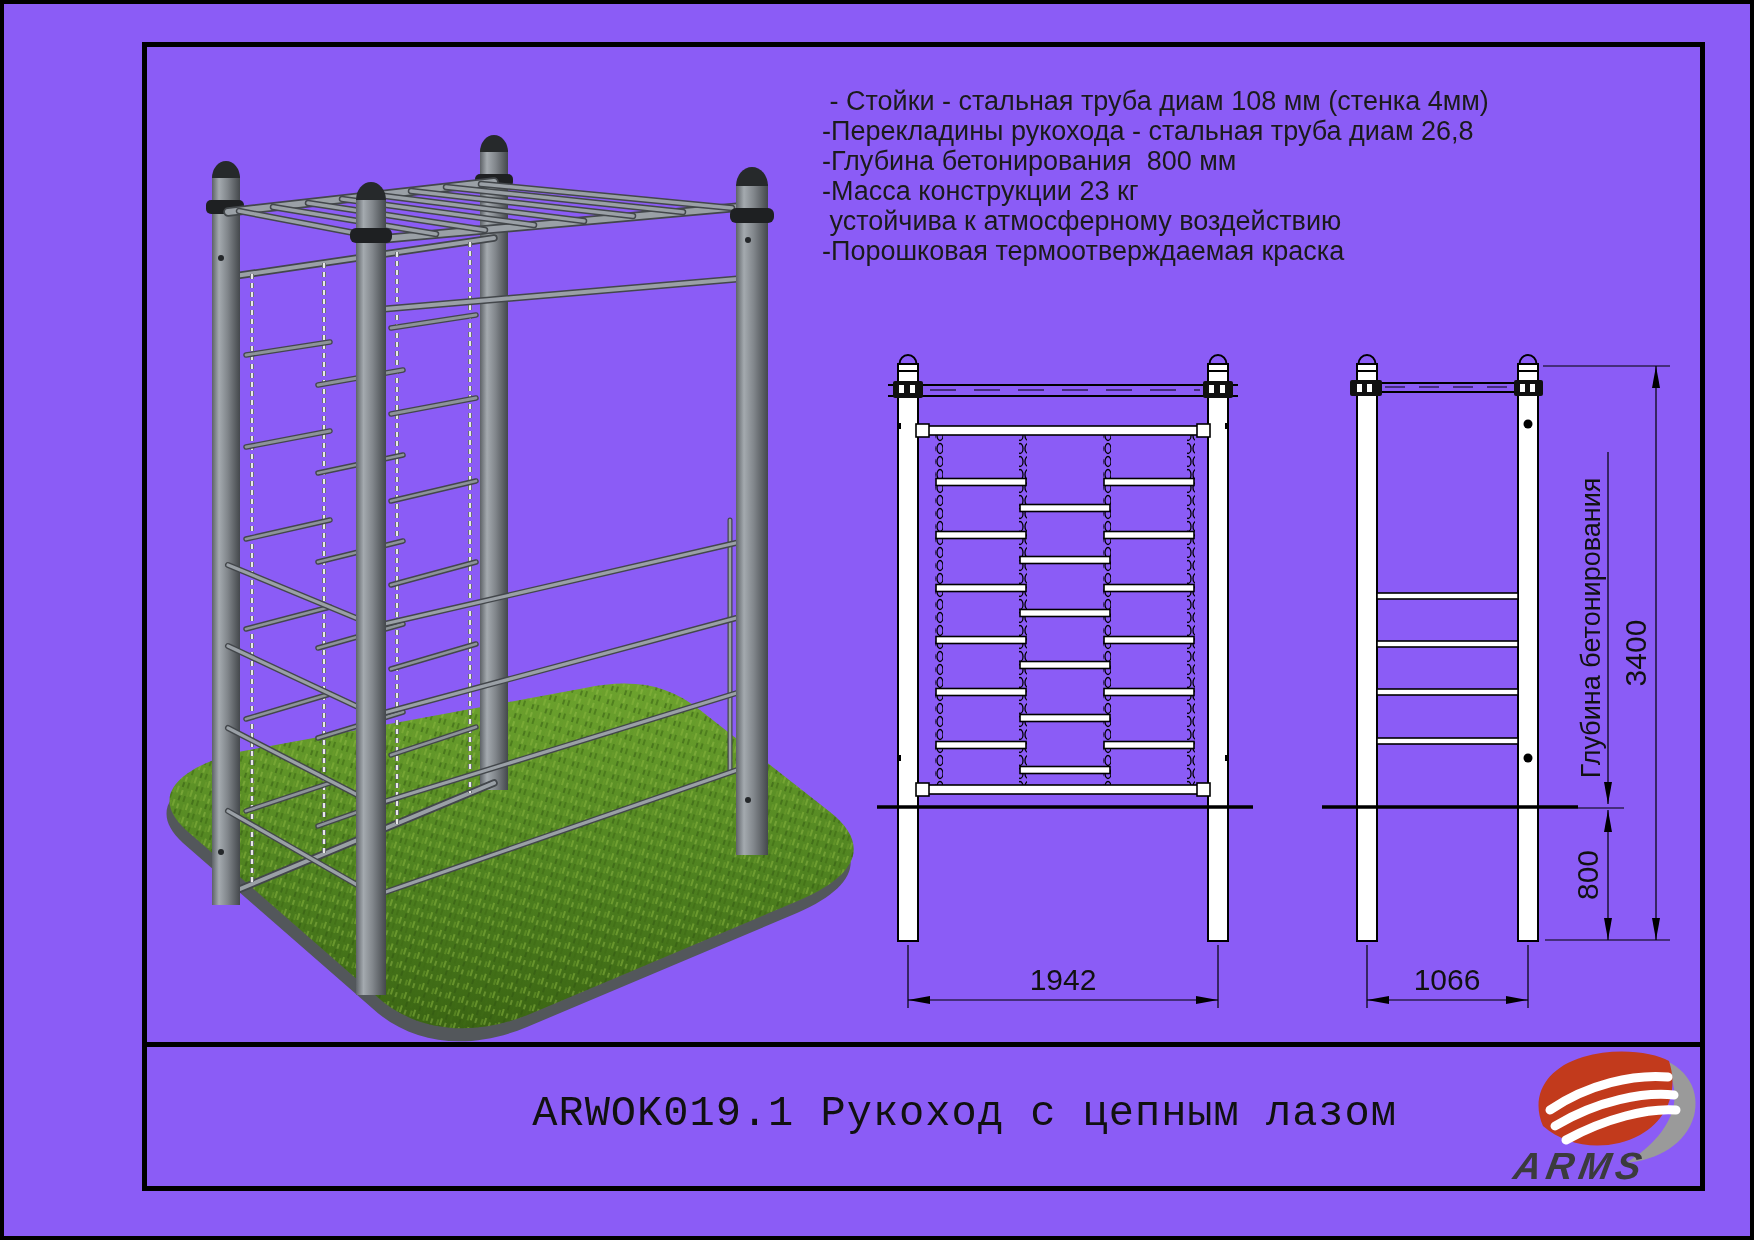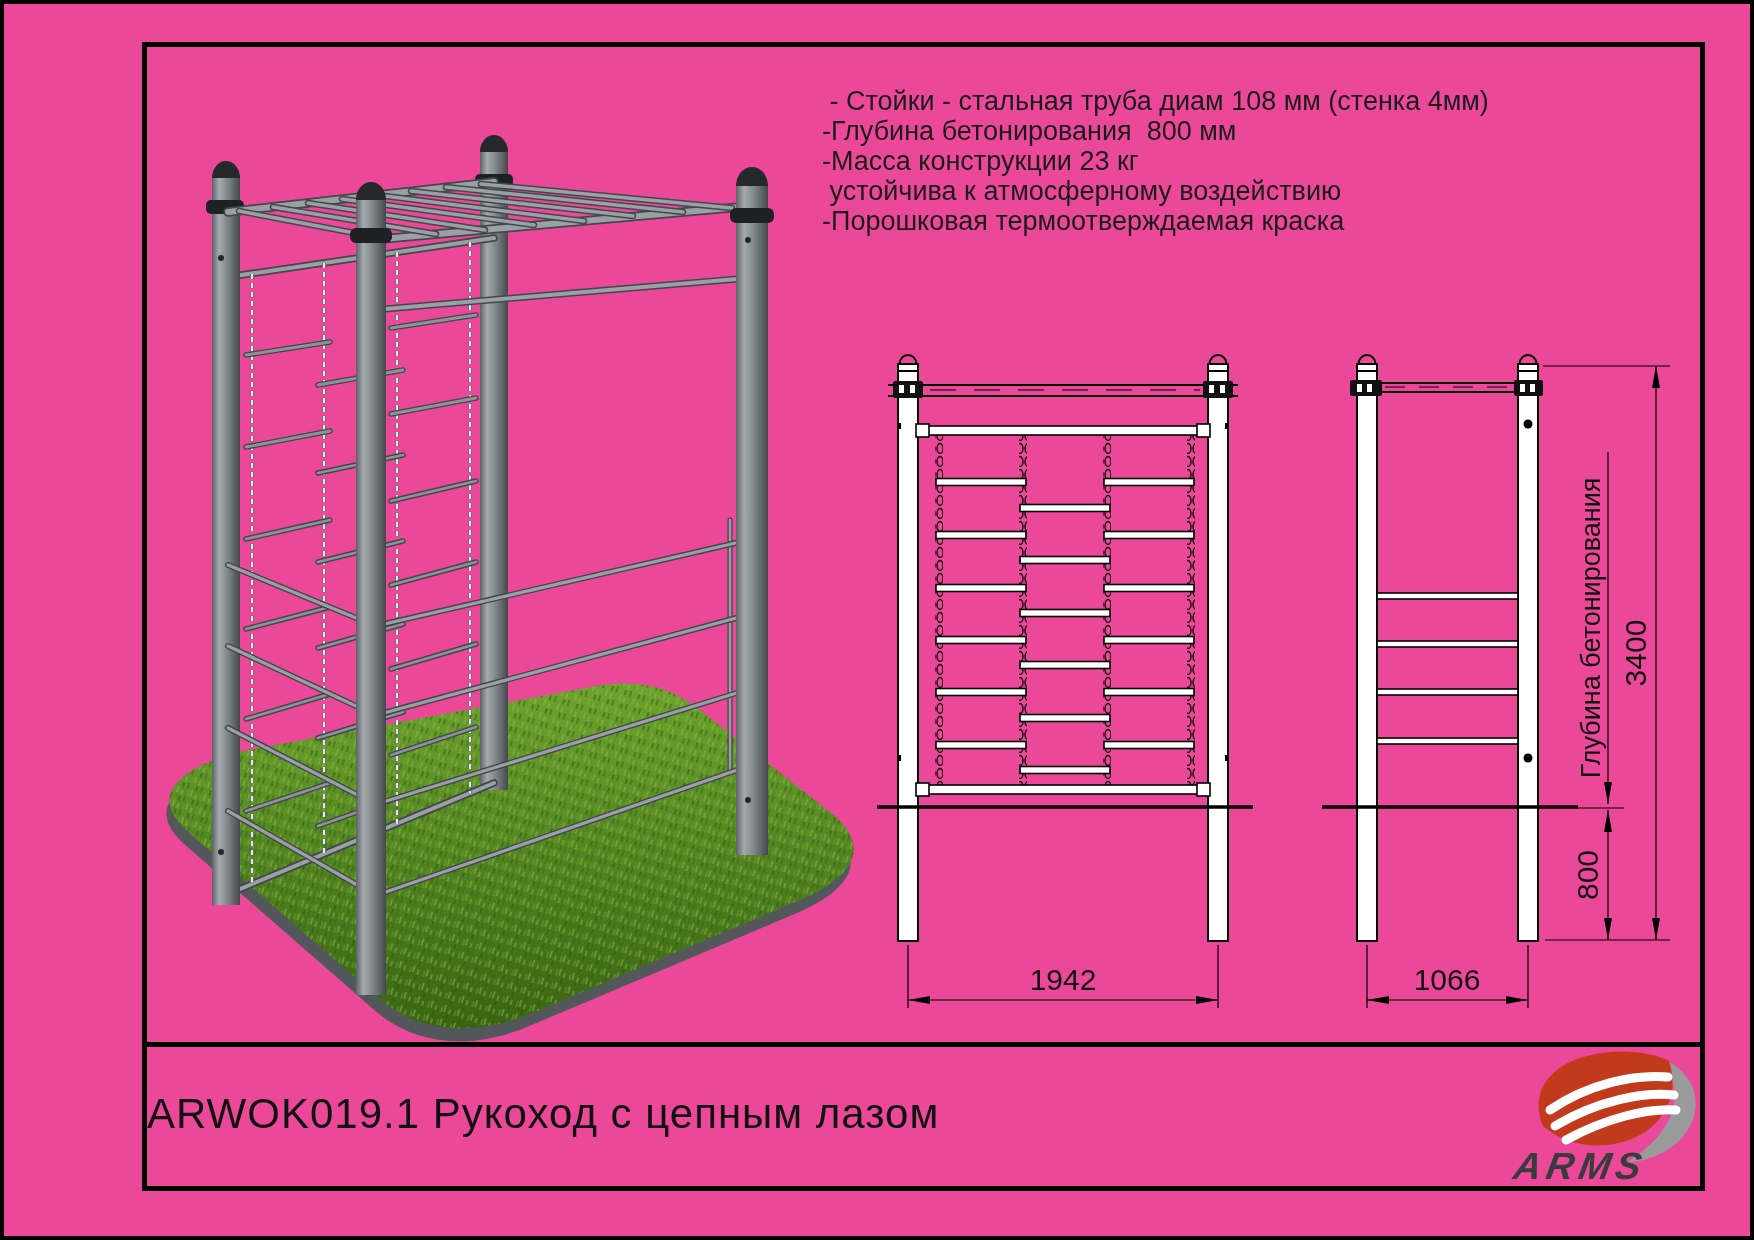--- a/index.html
+++ b/index.html
@@ -1,26 +1,26 @@
 <!DOCTYPE html>
 <html><head>
 <meta charset="utf-8">
 <style>
   html,body{margin:0;padding:0;background:#fff;}
-  .canvas{position:relative;width:1754px;height:1240px;background:#ec4899;overflow:hidden;
+  .canvas{position:relative;width:1754px;height:1240px;background:#8b5cf6;overflow:hidden;
           font-family:"Liberation Sans",sans-serif;}
   .outer-border{position:absolute;inset:0;border:4px solid #000;box-sizing:border-box;}
   .inner-frame{position:absolute;left:142px;top:42px;width:1563px;height:1149px;
                border:5px solid #000;box-sizing:border-box;}
   .title-bar{position:absolute;left:147px;top:1042px;width:1553px;height:144px;
              border-top:5px solid #000;box-sizing:border-box;}
   .spec-block{position:absolute;left:822px;top:86px;width:690px;color:#1b1b1b;}
   .spec-line{font-size:27px;line-height:30px;white-space:pre;font-weight:400;letter-spacing:0;}
-  .title-text{position:absolute;left:147px;top:1090px;width:1250px;text-align:left;
-              font-size:42px;color:#111;letter-spacing:1px;}
+  .title-text{position:absolute;left:147px;top:1090px;width:1250px;text-align:right;
+              font-size:42px;color:#111;letter-spacing:1px;font-family:Liberation Mono, monospace;}
   .logo-wrap{position:absolute;left:1448px;top:1048px;width:260px;height:138px;}
   svg{display:block;}
   .k{stroke:#000;fill:none;}
   .post-d{fill:#fff;stroke:#000;stroke-width:2px;}
   .bar-d{fill:#fff;stroke:#000;stroke-width:1.6px;}
   .thin{stroke:#000;stroke-width:1.2px;fill:none;}
   .arrow{fill:#000;stroke:none;}
   .dimtext{font-size:30px;fill:#111;font-family:"Liberation Sans",sans-serif;}
   .lbltext{font-size:27px;fill:#111;font-family:"Liberation Sans",sans-serif;}
   .rungdash{stroke:#fff;stroke-width:1.6px;stroke-dasharray:12 16;}
@@ -34,20 +34,21 @@
 </head>
 <body>
 
 <div class="canvas">
 
   <div class="outer-border"></div>
   <div class="inner-frame"></div>
 
   <div class="spec-block">
     <div class="spec-line"> - Стойки - стальная труба диам 108 мм (стенка 4мм)</div>
+    <div class="spec-line">-Перекладины рукохода - стальная труба диам 26,8</div>
     <div class="spec-line">-Глубина бетонирования  800 мм</div>
     <div class="spec-line">-Масса конструкции 23 кг</div>
     <div class="spec-line"> устойчива к атмосферному воздействию</div>
     <div class="spec-line">-Порошковая термоотверждаемая краска</div>
   </div>
 
   <svg width="1754" height="1240" viewBox="0 0 1754 1240" style="position:absolute;left:0;top:0;">
     <defs>
       <linearGradient id="postg" x1="0" y1="0" x2="1" y2="0">
         <stop offset="0" stop-color="#5d6267"></stop>

